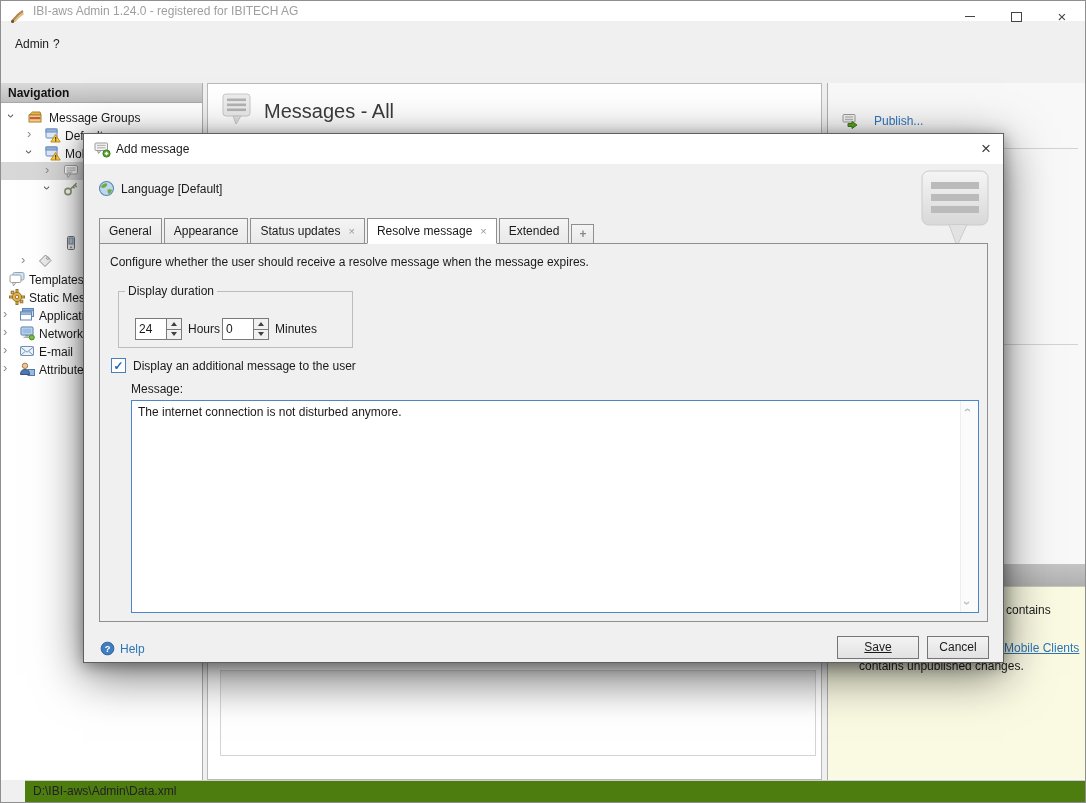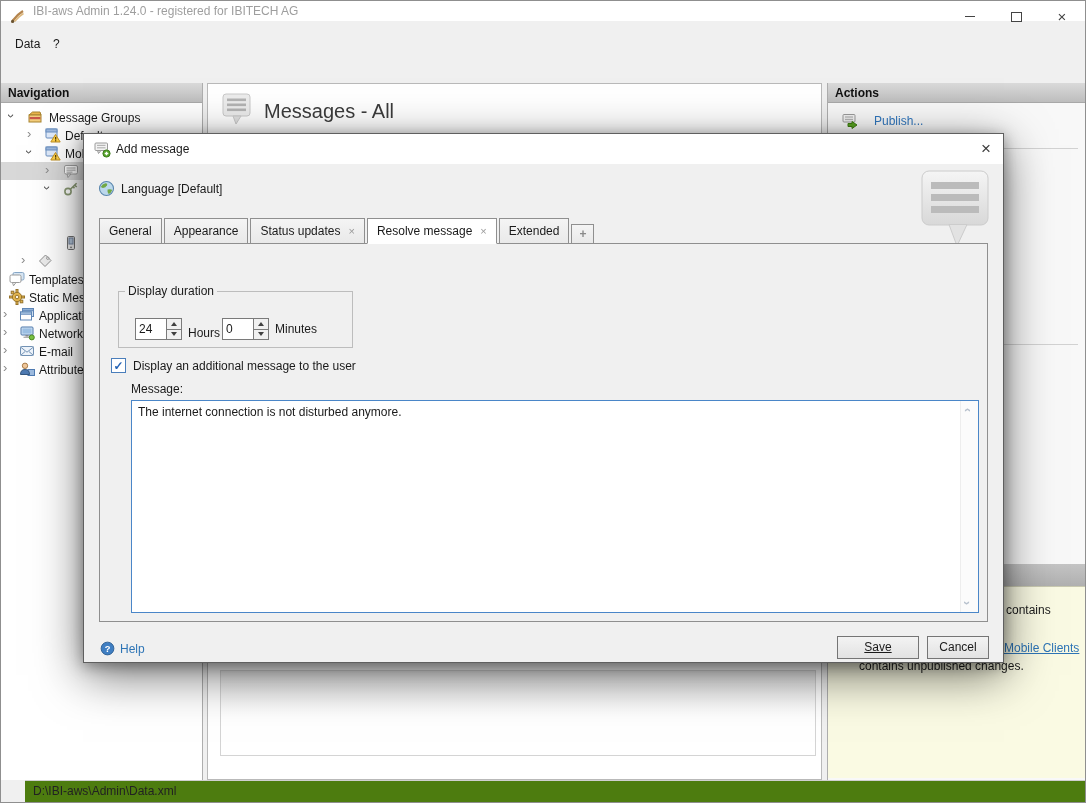--- a/index.html
+++ b/index.html
@@ -104,21 +104,21 @@
       <div class="winbtn">
           <div class="glyph-max"></div>
         </div>
       <div class="winbtn">
           <span class="glyph-x">×</span>
         </div>
     </div>
   </div>
 
   <div class="abs" id="menubar">
-    <span class="menuitem" style="left:9px;">Data</span>
+    <span class="menuitem" style="left:9px;">Admin</span>
     <span class="menuitem" style="left:47px;">?</span>
   </div>
 
 
   <div class="abs" id="nav">
     <div class="panelhdr">Navigation</div>
     <div id="tree">
         <div class="treerow" style="top: 25px; left: 0px; width: 202px;">
           <span class="chev open" style="left: 8px;">›</span>
           <span class="ticon" style="left: 26px;">
@@ -282,21 +282,20 @@
         <rect x="6" y="11.5" width="19" height="2.6" fill="#b3b3b3"></rect>
         <rect x="6" y="16.5" width="19" height="2.6" fill="#b3b3b3"></rect>
         <polygon points="12,24 20,24 15,32" fill="#e0e0e0" stroke="#c9c9c9"></polygon>
       </svg>
     </span>
     <div id="maintitle">Messages - All</div>
     <div class="innerlist"></div>
   </div>
 
   <div class="abs" id="actions">
-    <div class="panelhdr">Actions</div>
     <div class="publish">
       <span>
         <svg width="16" height="16" viewBox="0 0 16 16">
           <rect x="1" y="1.5" width="12" height="7.5" rx="1" fill="#f3f3f3" stroke="#9a9a9a"></rect>
           <line x1="3" y1="4" x2="11" y2="4" stroke="#b5b5b5" stroke-width="1.3"></line>
           <line x1="3" y1="6.5" x2="11" y2="6.5" stroke="#b5b5b5" stroke-width="1.3"></line>
           <polygon points="6,10.5 10,10.5 10,8.5 15,12 10,15.5 10,13.5 6,13.5" fill="#5aa421" stroke="#3f7d12"></polygon>
         </svg>
       </span>
       <span>Publish...</span>
@@ -381,24 +380,25 @@
           <span>Resolve message</span>
           <span class="tabx">×</span>
         </div>
         <div class="tab">
           <span>Extended</span>
         </div>
         <div class="tab plus">+</div>
       </div>
 
     <div id="tabpanel">
+      <div class="desc">Configure whether the user should receive a resolve message when the message expires.</div>
 
       <fieldset>
         <legend>Display duration</legend>
-        <div class="spinwrap" style="left:16px;top:20px;align-items:flex-end;">
+        <div class="spinwrap" style="left:16px;top:20px;">
           <div class="spininput">24</div>
           <div class="spinbtns">
             <div class="spinbtn">
                 <div class="tri-up"></div>
               </div>
             <div class="spinbtn">
                 <div class="tri-dn"></div>
               </div>
           </div>
           <span class="spinlabel">Hours</span>

